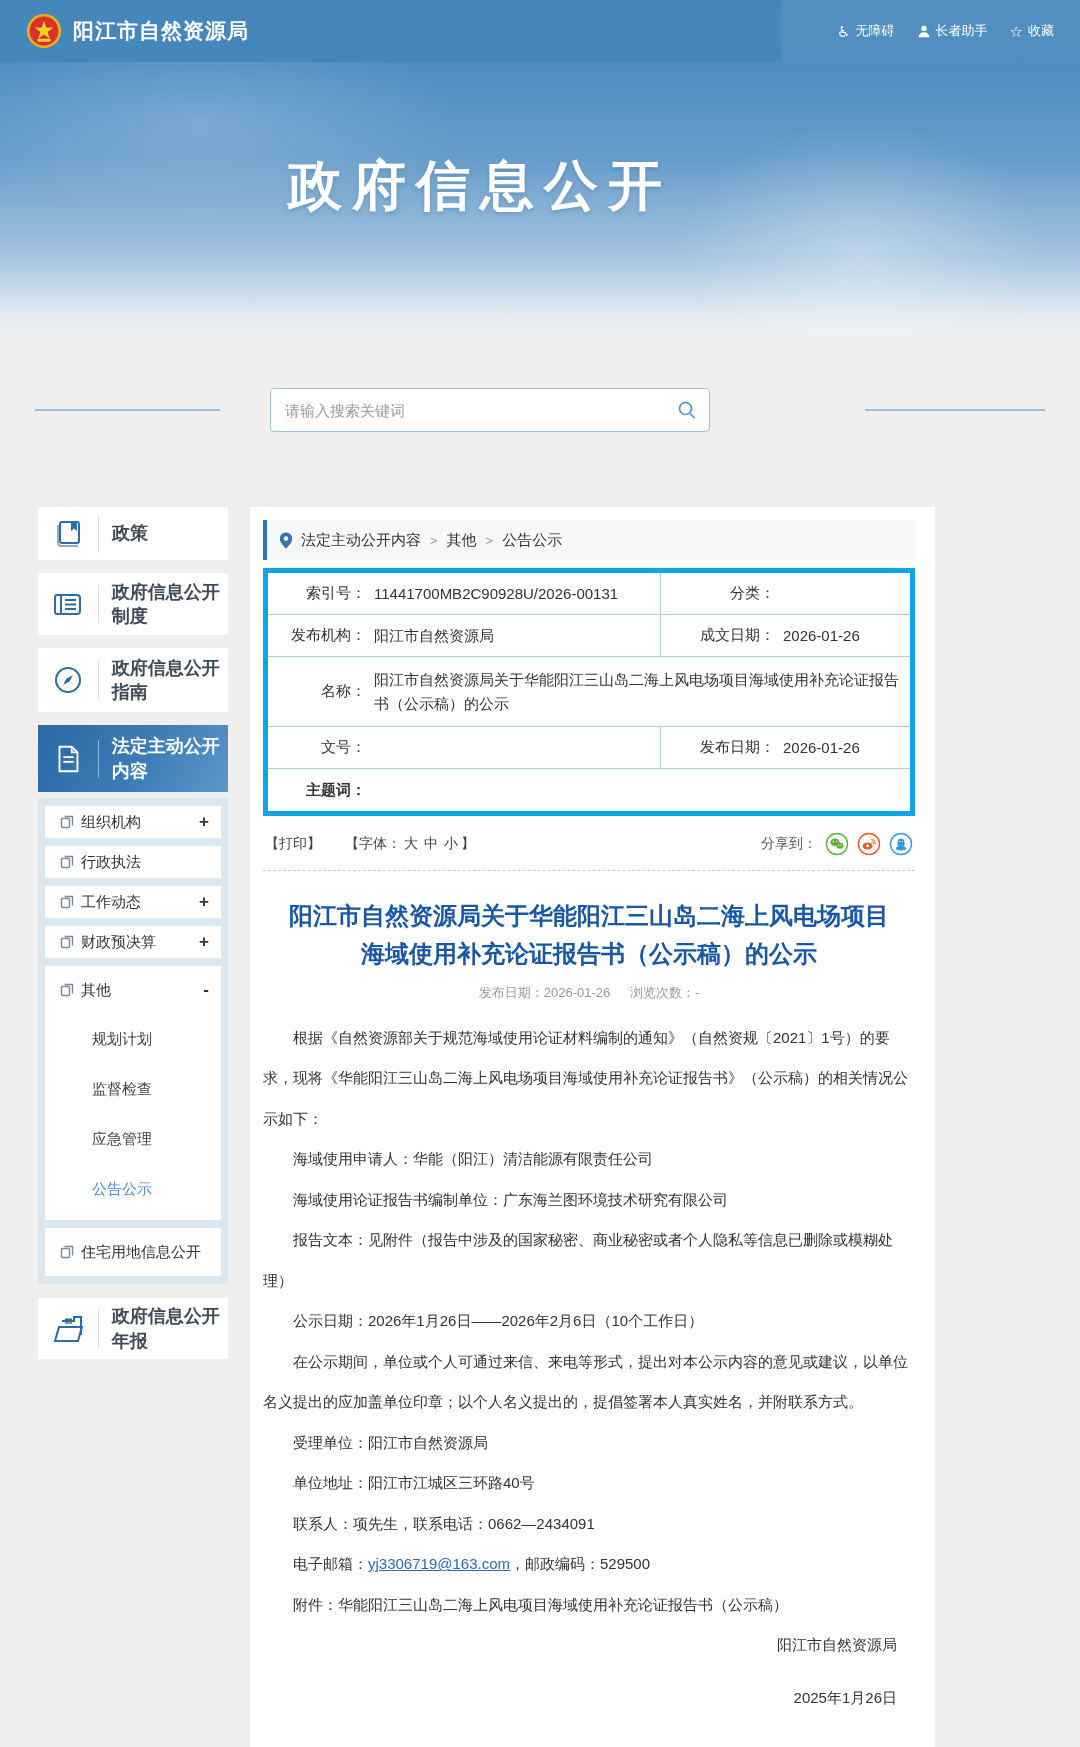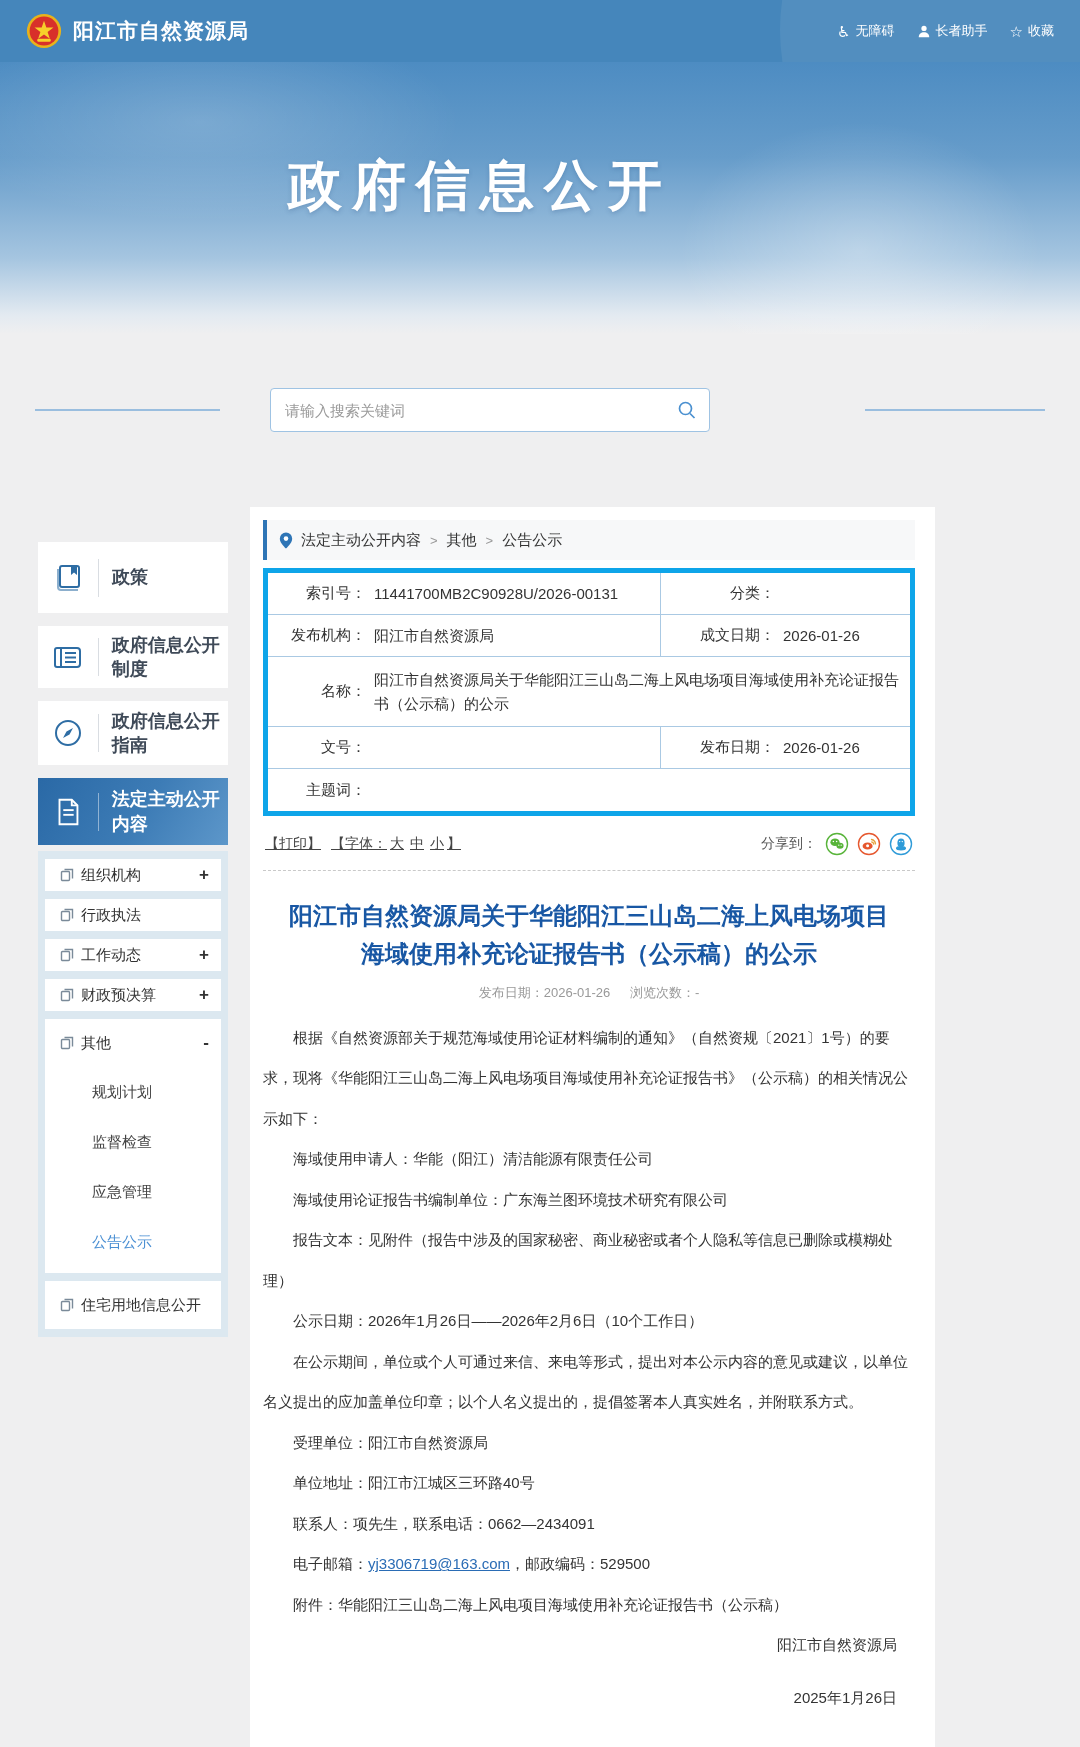--- a/index.html
+++ b/index.html
@@ -50,21 +50,21 @@
   .deco-line.right{ left:865px; width:180px; }
   
   .main { display:flex; align-items:flex-start; padding-left:38px; }
   .sidebar { width:190px; flex:0 0 190px; }
   .content { width:685px; margin-left:22px; background:#fff; padding:13px 20px 60px 13px; min-height:1240px;}
   
   .side-card{ background:#fff; display:flex; align-items:center; cursor:pointer; margin-bottom:13px;}
   .side-card .ic{ width:60px; display:flex; justify-content:center; color:#2e6da4; flex:0 0 60px;}
   .side-card .vline{ width:1px; height:38px; background:#d9dde2; margin-right:13px;}
   .side-card .lbl{ font-size:18px; font-weight:bold; color:#3f4a58; line-height:1.35;}
-  .side-card.h59{ height:71px;margin-top:35px;} .side-card.h64{ height:64px;} .side-card.h62{ height:62px;}
+  .side-card.h59{ height:53px;} .side-card.h64{ height:64px;} .side-card.h62{ height:62px;}
   .side-card.active{ height:67px; margin-bottom:6px;
     background:linear-gradient(120deg,#2a69a6 0%,#3d7cb6 55%,#5d97ca 100%);}
   .side-card.active .lbl{ color:#fff;}
   .side-card.active .ic{ color:#fff;}
   .side-card.active .vline{ background:rgba(255,255,255,.45);}
   .submenu{ background:#dce8f0; padding:8px 7px; }
   .sub-item{ background:#fff; height:32px; display:flex; align-items:center;
     padding:0 12px 0 15px; margin-bottom:8px; cursor:pointer; font-size:15px; color:#333;}
   .sub-item .sic{ margin-right:7px; display:flex; color:#7a8a99;}
   .sub-item .stoggle{ margin-left:auto; font-size:17px; font-weight:bold; color:#333;}
@@ -78,33 +78,33 @@
   .side-card.year{ margin-top:14px; height:61px; margin-bottom:0;}
   
   .breadcrumb{ height:40px; background:#f7f8f9; border-left:4px solid #2e75b6;
     display:flex; align-items:center; padding-left:12px; font-size:15px; color:#333;}
   .breadcrumb .pin{ display:flex; margin-right:8px;}
   .crumb{ cursor:pointer; }
   .crumb-sep{ color:#999; margin:0 9px; font-size:13px;}
   
   .tbl{ border:5px solid #0ea5e9; margin-top:8px; font-size:15px; background:#fff;}
   .trow{ display:flex; border-bottom:1px solid #aac9e3;}
-  .trow:last-child{ border-bottom:none;}
+  .trow:last-child{ border-bottom:none;font-weight:bold;}
   .tcell{ display:flex; align-items:center; padding:4px 10px;}
   .tcell.c1{ width:393px; border-right:1px solid #aac9e3;}
   .tcell.c2{ flex:1;}
   .tcell.full{ width:100%;}
   .trow.h42{ min-height:42px;} .trow.h70{ min-height:70px;}
   .tlabel{ width:88px; text-align:right; flex:0 0 88px; color:#333;}
   .tlabel.w104{ width:104px; flex:0 0 104px;}
   .tvalue{ margin-left:8px; flex:1; line-height:1.55;}
   
   .toolbar{ display:flex; align-items:center; justify-content:space-between; margin-top:16px;
     font-size:14px; color:#444; padding:0 2px;}
-  .tool-left{ display:flex; align-items:flex-end; gap:10px;text-decoration:underline;}
+  .tool-left{ display:flex; align-items:flex-end; gap:24px;}
   .tool-left .clk{ cursor:pointer;}
   .fontsizes span.clk{ margin:0 3px; cursor:pointer;}
   .tool-right{ display:flex; align-items:center; gap:8px; color:#555;}
   .share-ic{ width:24px; height:24px; cursor:pointer; display:flex;}
   .divider{ border-top:1px dashed #c9c9c9; margin-top:14px;}
   
   .art-title{ margin:26px auto 0; text-align:center; color:#1857a4; font-size:24px;
     font-weight:bold; line-height:1.6; max-width:620px;}
   .art-meta{ text-align:center; margin-top:10px; font-size:13px; color:#999;}
   .art-meta span{ margin:0 8px;}
@@ -287,20 +287,33 @@
         <span class="sic">
           <svg width="14" height="14" viewBox="0 0 14 14" fill="none" stroke="currentColor" stroke-width="1.4">
             <rect x="1.5" y="3.5" width="8" height="9" rx="1"></rect>
               <path d="M4.5 1.5 h8 v9"></path>
           </svg>
         </span>
         <span>住宅用地信息公开</span>
       </div>
     </div>
 
+    <div class="side-card year">
+      <span class="ic">
+        <svg width="36" height="36" viewBox="0 0 36 36" fill="none" stroke="currentColor" stroke-width="2">
+          <path d="M12 10 h12 v-4 h7 v18"></path>
+          <line x1="15" y1="9" x2="21" y2="9" opacity="0"></line>
+          <path d="M5 30 l4 -14 h23 l-4 14 Z"></path>
+          <line x1="15" y1="8.5" x2="22" y2="8.5"></line>
+            <line x1="15" y1="12" x2="22" y2="12" opacity=".7"></line>
+        </svg>
+      </span>
+      <span class="vline"></span>
+      <span class="lbl">政府信息公开年报</span>
+    </div>
   </div>
 
   <div class="content">
 
     <div class="breadcrumb">
       <span class="pin">
         <svg width="14" height="17" viewBox="0 0 14 17">
             <path d="M7 0.5 a6.2 6.2 0 0 0 -6.2 6.2 c0 4.4 6.2 9.8 6.2 9.8 s6.2 -5.4 6.2 -9.8 A6.2 6.2 0 0 0 7 0.5 Z" fill="#2e75b6"></path>
             <circle cx="7" cy="6.6" r="2.3" fill="#fff"></circle>
           </svg>

